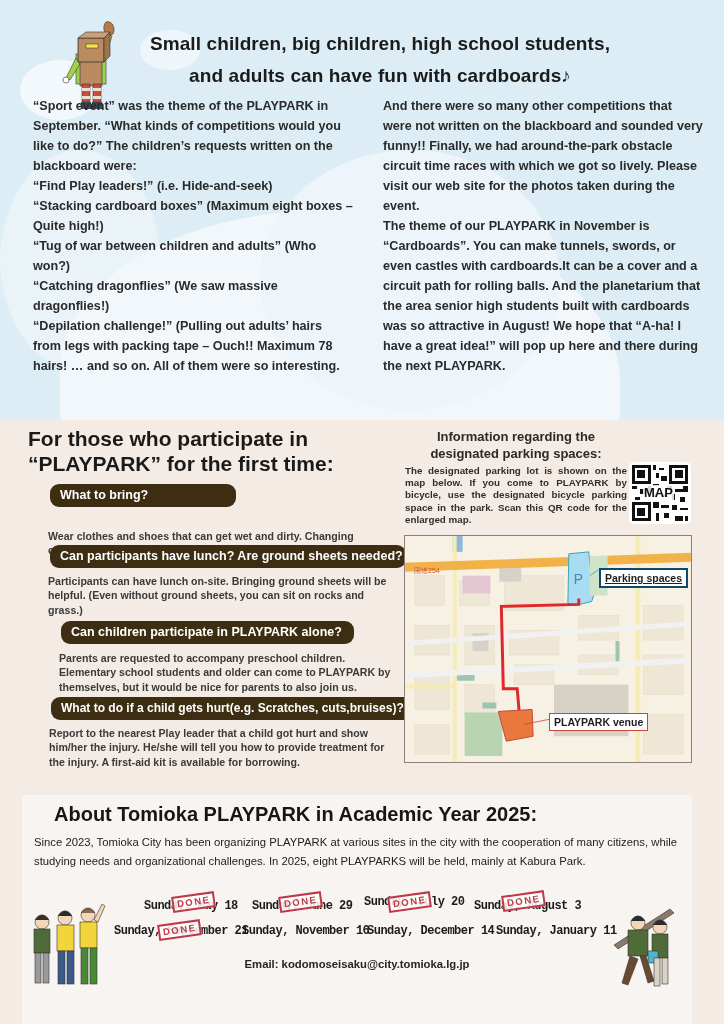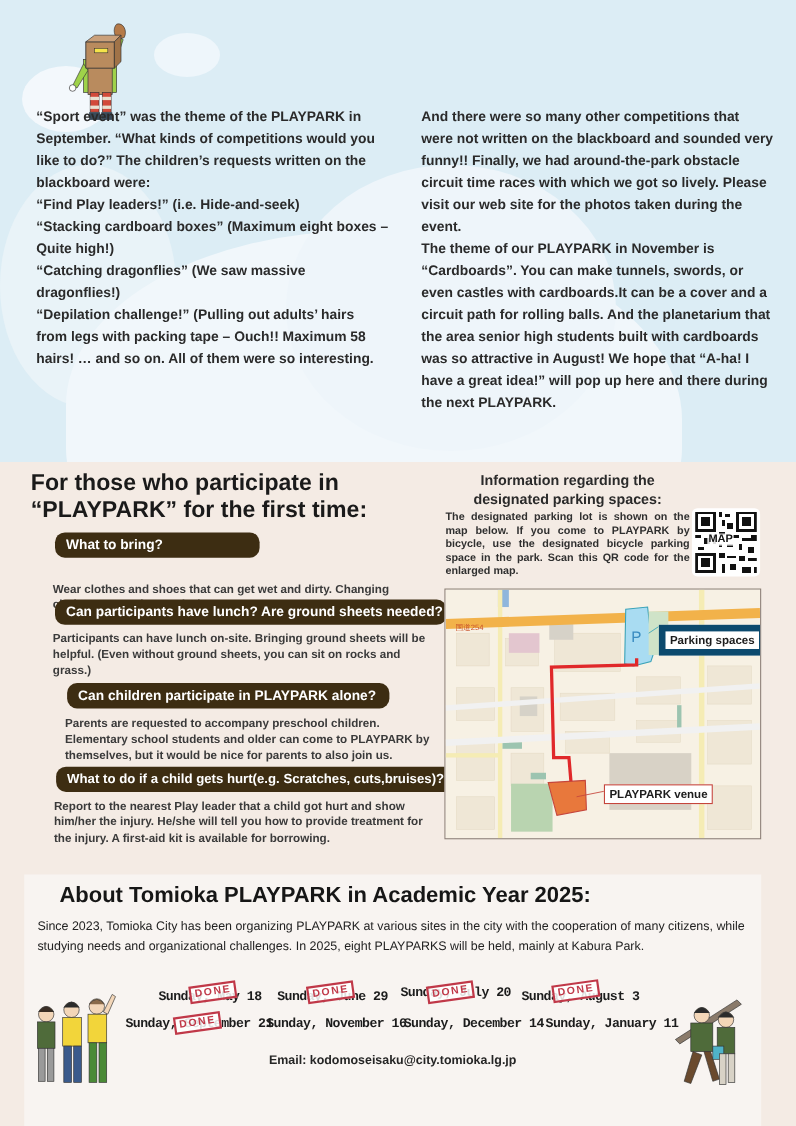--- a/index.html
+++ b/index.html
@@ -27,26 +27,26 @@
   
   .ft-title { position: absolute; left: 28px; top: 426px; width: 340px; font-family: "Liberation Sans", sans-serif; font-weight: bold; font-size: 21px; line-height: 25px; color: #1a1a1a; }
   .qa-pill { position: absolute; background: #3d2d12; color: #fff; font-family: "Liberation Sans", sans-serif; font-weight: bold; font-size: 12.5px; line-height: 22px; height: 23px; border-radius: 9px; padding: 0 10px; white-space: nowrap; margin-left: 20px; }
   .qa-ans { position: absolute; font-family: "Liberation Sans", sans-serif; font-weight: bold; font-size: 10.6px; line-height: 14.3px; color: #3a3a3a; width: 340px; }
 
   
   .pk-title { position: absolute; left: 405px; top: 428px; width: 222px; text-align: center; font-family: "Liberation Sans", sans-serif; font-weight: bold; font-size: 13px; line-height: 17px; color: #2a2a2a; }
   .pk-text { position: absolute; left: 405px; top: 465px; width: 222px; font-family: "Liberation Sans", sans-serif; font-weight: bold; font-size: 9.8px; line-height: 12.2px; color: #2f2f2f; text-align: justify; }
   .qr { position: absolute; left: 629px; top: 462px; width: 62px; height: 62px; background: #fff; border-radius: 5px; padding: 3px; }
   .qr svg { width: 56px; height: 56px; display: block; }
-  .qr-label { position: absolute; left: 14px; top: 23px; font-size: 10px; font-weight: bold; color: #111; background: rgba(255,255,255,0.85); font-family: "Liberation Sans", sans-serif; padding: 0 1px; }
+  .qr-label { position: absolute; left: 14px; top: 23px; font-size: 13px; font-weight: bold; color: #111; background: rgba(255,255,255,0.85); font-family: "Liberation Sans", sans-serif; padding: 0 1px; }
 
   .map { position: absolute; left: 404px; top: 535px; width: 288px; height: 228px; border: 1.5px solid #8d8078; background: #f8f3e8; overflow: hidden; }
   .map svg { position: absolute; left: 0; top: 0; width: 100%; height: 100%; }
   .map-callout { position: absolute; background: #fff; font-family: "Liberation Sans", sans-serif; font-weight: bold; font-size: 10.5px; line-height: 16px; padding: 0 4px; color: #1d1d1d; white-space: nowrap; }
-  .callout-parking { left: 194px; top: 32px; border: 6px solid #0c4a6e; }
+  .callout-parking { left: 194px; top: 32px; border: 2px solid #0c4a6e; text-decoration: underline; }
   .callout-venue { left: 144px; top: 177px; border: 1px solid #c5463c; }
   .map-road-label { position: absolute; left: 9px; top: 30px; font-size: 7px; color: #c9532c; font-family: "Liberation Sans", sans-serif; }
 
   
   .about { position: absolute; left: 22px; top: 795px; width: 670px; height: 229px; background: #f8f4f1; }
   .about-title { position: absolute; left: 32px; top: 4px; font-family: "Liberation Sans", sans-serif; font-weight: bold; font-size: 20px; line-height: 30px; color: #161616; }
   .about-text { position: absolute; left: 12px; top: 38px; width: 650px; font-family: "Liberation Sans", sans-serif; font-size: 11.3px; line-height: 19px; color: #222; }
   .dates { position: absolute; left: 0; top: 100px; width: 670px; }
   .date { position: absolute; font-family: Liberation Mono, monospace; font-weight: bold; font-size: 12px; letter-spacing: -0.5px; color: #1c1c1c; white-space: nowrap; }
   .stamp { position: absolute; border: 2px solid #c03848; color: #c03848; background: rgba(255,255,255,0.85); font-family: "Liberation Sans", sans-serif; font-weight: bold; font-size: 9.5px; letter-spacing: 1.5px; padding: 0 3px; line-height: 12px; transform: rotate(-8deg); }
@@ -79,27 +79,32 @@
     <rect x="24" y="66" width="8" height="18" fill="#d24a3a" stroke="#333" stroke-width="0.6"></rect>
     <rect x="35" y="66" width="8" height="18" fill="#d24a3a" stroke="#333" stroke-width="0.6"></rect>
     <rect x="24" y="70" width="8" height="3" fill="#e8e0d0"></rect>
     <rect x="35" y="70" width="8" height="3" fill="#e8e0d0"></rect>
     <rect x="24" y="78" width="8" height="3" fill="#e8e0d0"></rect>
     <rect x="35" y="78" width="8" height="3" fill="#e8e0d0"></rect>
     <rect x="23" y="84" width="10" height="7" fill="#3a4b5a"></rect>
     <rect x="34" y="84" width="10" height="7" fill="#3a4b5a"></rect>
   </svg>
 
+  <h1 class="headline">
+    <span>Small children, big children, high school students,</span><br>
+    <span>and adults can have fun with cardboards♪</span>
+  </h1>
 
   <div class="col col-left">
     <p>“Sport event” was the theme of the PLAYPARK in September. “What kinds of competitions would you like to do?” The children’s requests written on the blackboard were:</p>
     <p>“Find Play leaders!” (i.e. Hide-and-seek)</p>
     <p>“Stacking cardboard boxes” (Maximum eight boxes – Quite high!)</p>
+    <p>“Tug of war between children and adults” (Who won?)</p>
     <p>“Catching dragonflies” (We saw massive dragonflies!)</p>
-    <p>“Depilation challenge!” (Pulling out adults’ hairs from legs with packing tape – Ouch!! Maximum 58 hairs! … and so on. All of them were so interesting.</p>
+    <p>“Depilation challenge!” (Pulling out adults’ hairs from legs with packing tape – Ouch!! Maximum 78 hairs! … and so on. All of them were so interesting.</p>
   </div>
 
   <div class="col col-right">
     <p>And there were so many other competitions that were not written on the blackboard and sounded very funny!! Finally, we had around-the-park obstacle circuit time races with which we got so lively. Please visit our web site for the photos taken during the event.</p>
     <p>The theme of our PLAYPARK in November is “Cardboards”. You can make tunnels, swords, or even castles with cardboards.It can be a cover and a circuit path for rolling balls. And the planetarium that the area senior high students built with cardboards was so attractive in August! We hope that “A-ha!  I have a great idea!” will pop up here and there during the next PLAYPARK.</p>
   </div>
 </section>
 
 <h2 class="ft-title">
   <span>For those who participate in</span><br>

